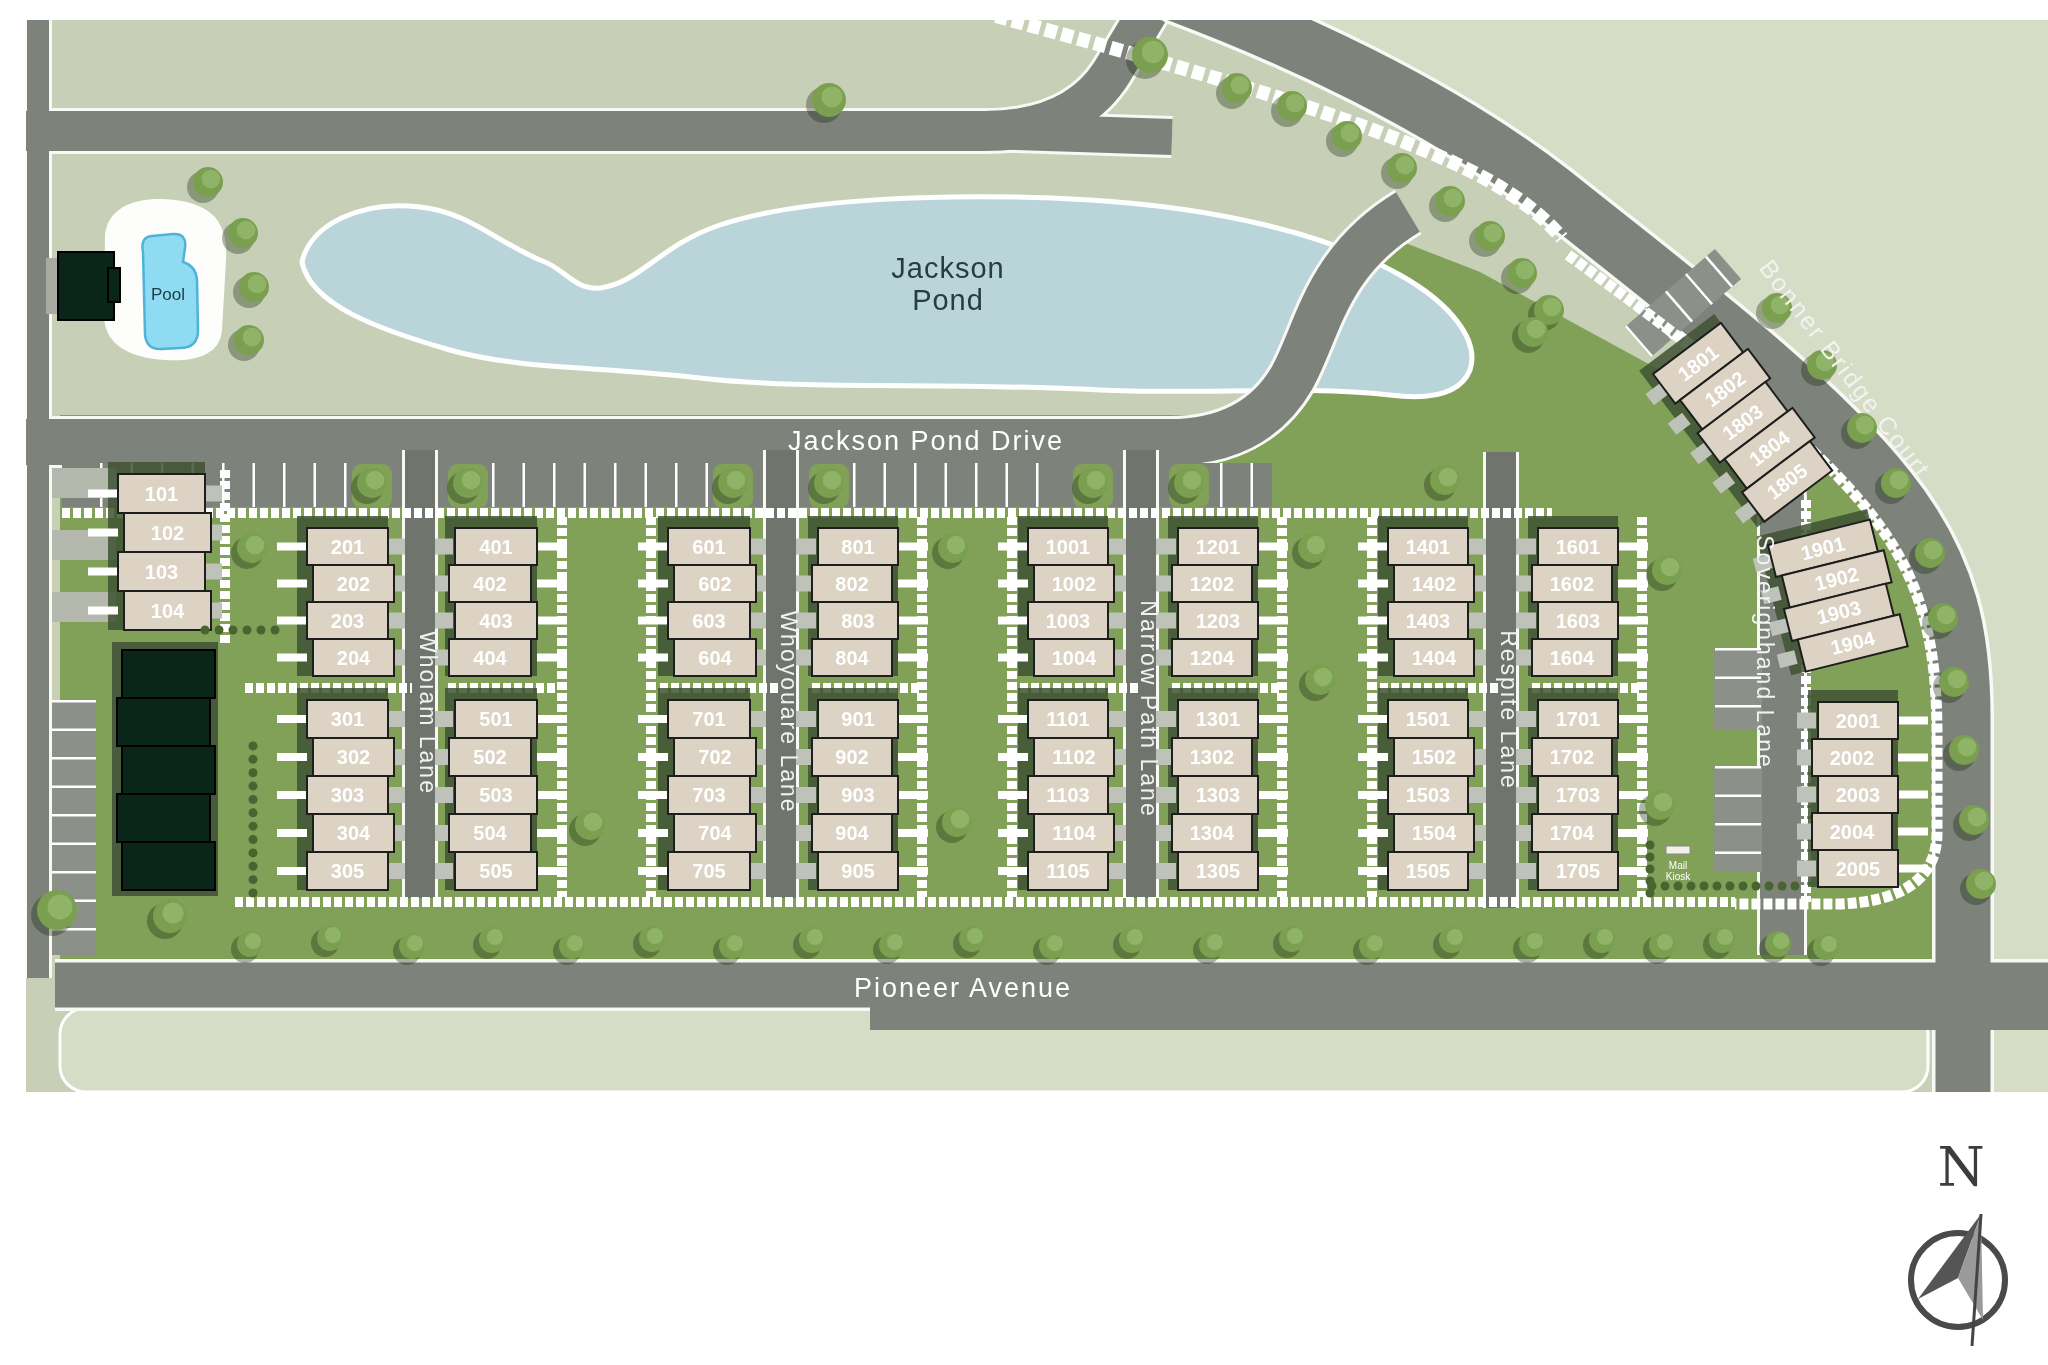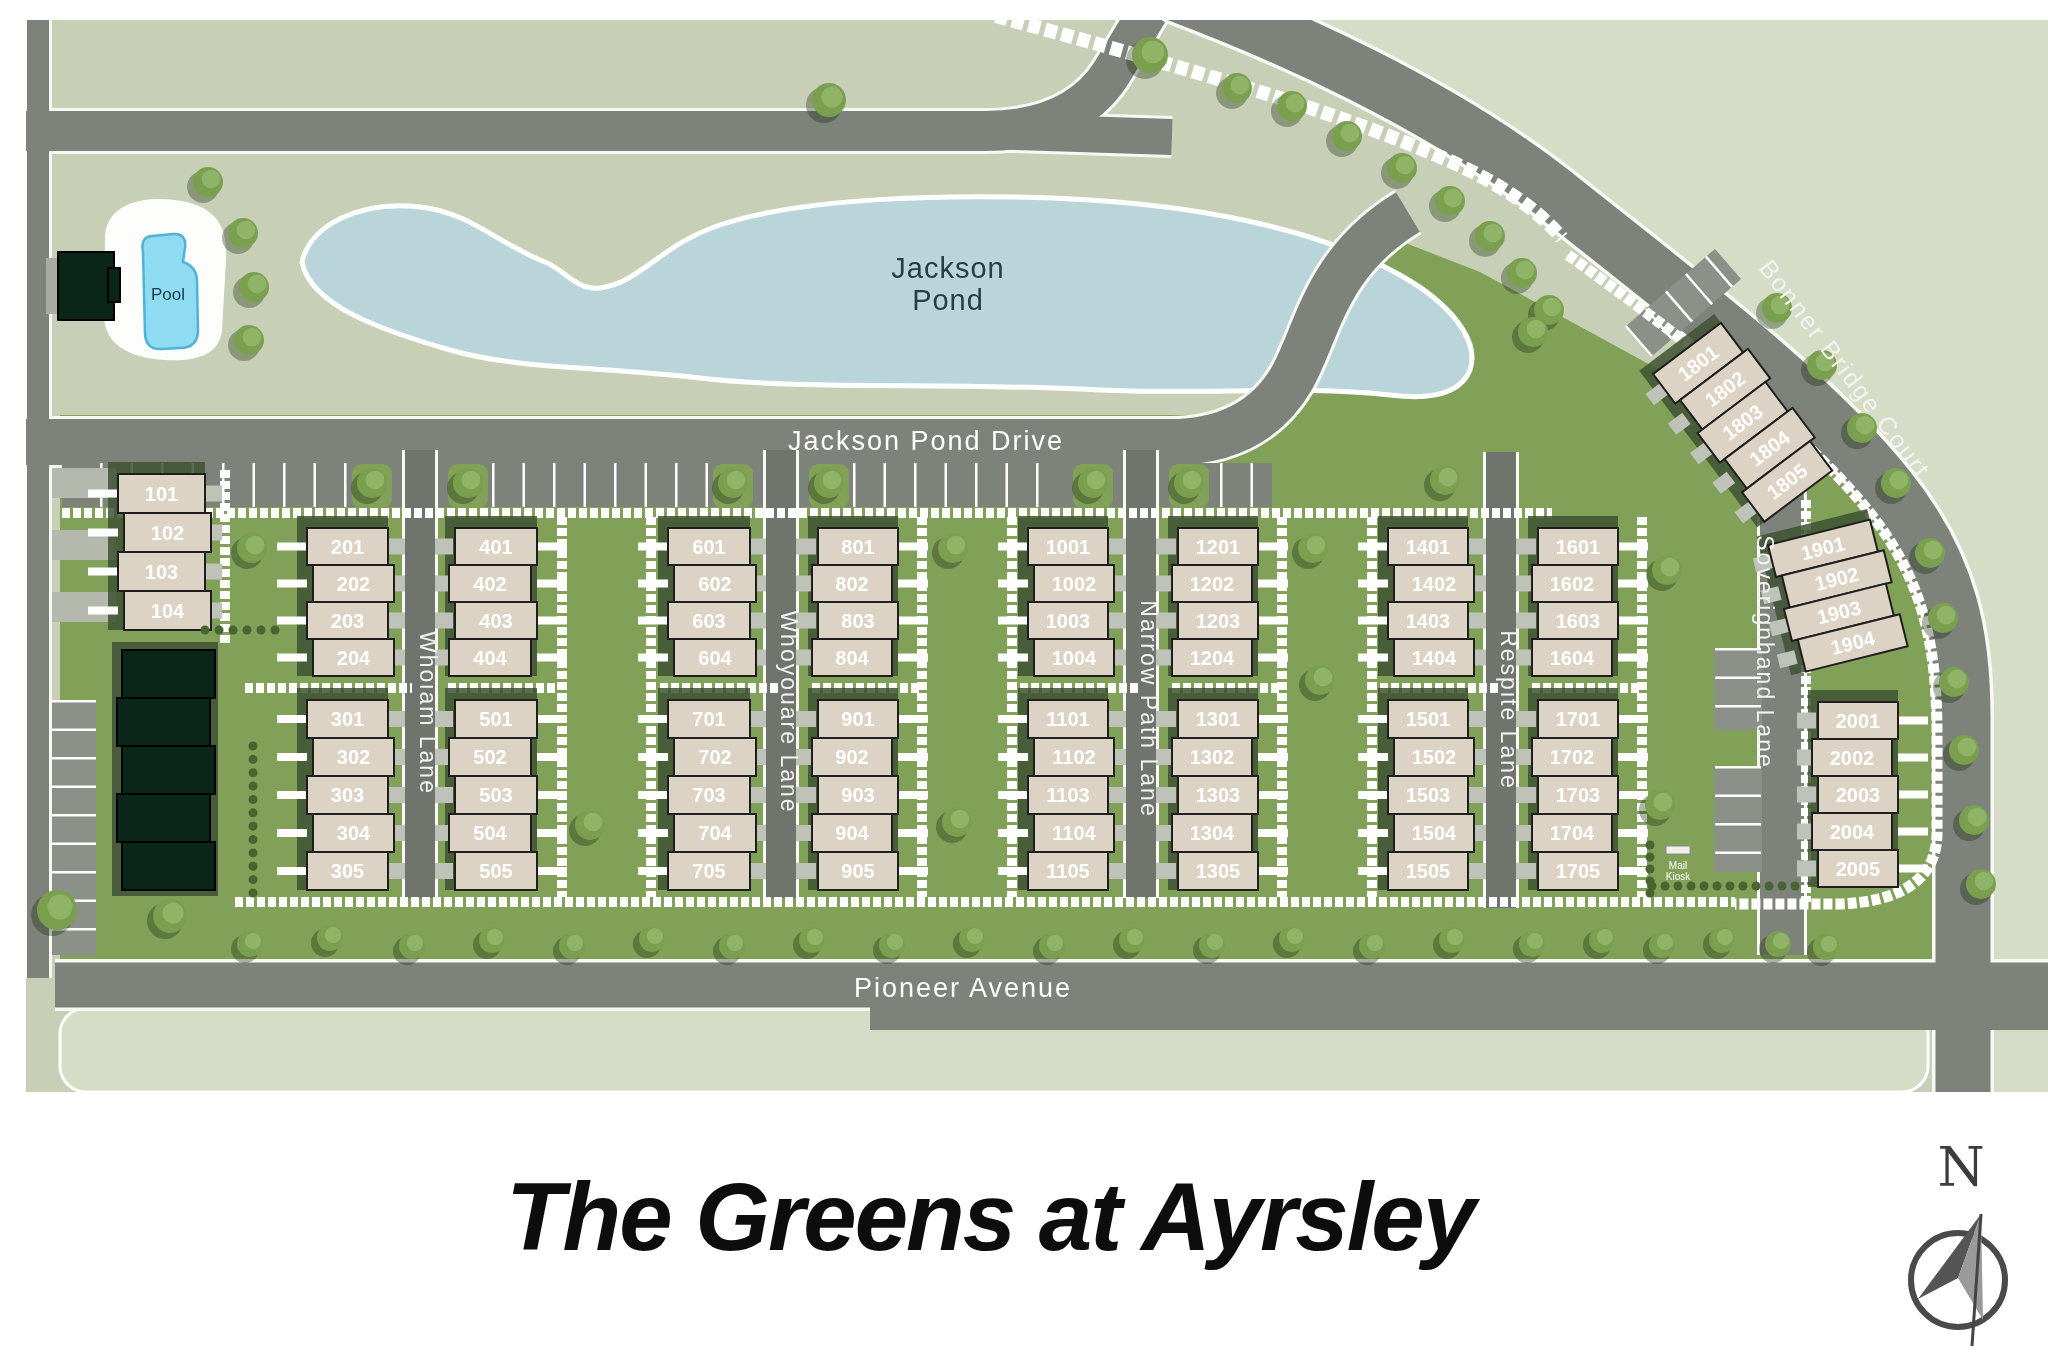--- a/index.html
+++ b/index.html
@@ -951,21 +951,20 @@
     <text class="street-label" x="963" y="997" text-anchor="middle">Pioneer Avenue</text>
     <text class="lane-label" x="420" y="713" text-anchor="middle" transform="rotate(90 420 713)">Whoiam Lane</text>
     <text class="lane-label" x="781" y="712" text-anchor="middle" transform="rotate(90 781 712)">Whoyouare Lane</text>
     <text class="lane-label" x="1141" y="709" text-anchor="middle" transform="rotate(90 1141 709)">Narrow Path Lane</text>
     <text class="lane-label" x="1501" y="710" text-anchor="middle" transform="rotate(90 1501 710)">Respite Lane</text>
     <text class="lane-label" x="1757" y="652" text-anchor="middle" transform="rotate(90 1757 652)">Soverignhand Lane</text>
     <text class="lane-label" style="font-size:25px"><textPath href="#bonnerPath">Bonner Bridge Court</textPath></text>
   </g>
 </svg>
 
-<div class="site-title">The Greens at Ayrsley</div>
 
 <div class="compass">
   <span class="n">N</span>
   <svg width="130" height="150" viewBox="0 0 130 150">
     <circle cx="62" cy="82" r="47" fill="none" stroke="#4a4a4a" stroke-width="6"></circle>
     <polygon points="85,16 22,101 62,80" fill="#555555"></polygon>
     <polygon points="85,16 62,80 87,122" fill="#9a9a9a"></polygon>
     <line x1="85" y1="16" x2="76" y2="148" stroke="#444444" stroke-width="3"></line>
   </svg>
 </div>

